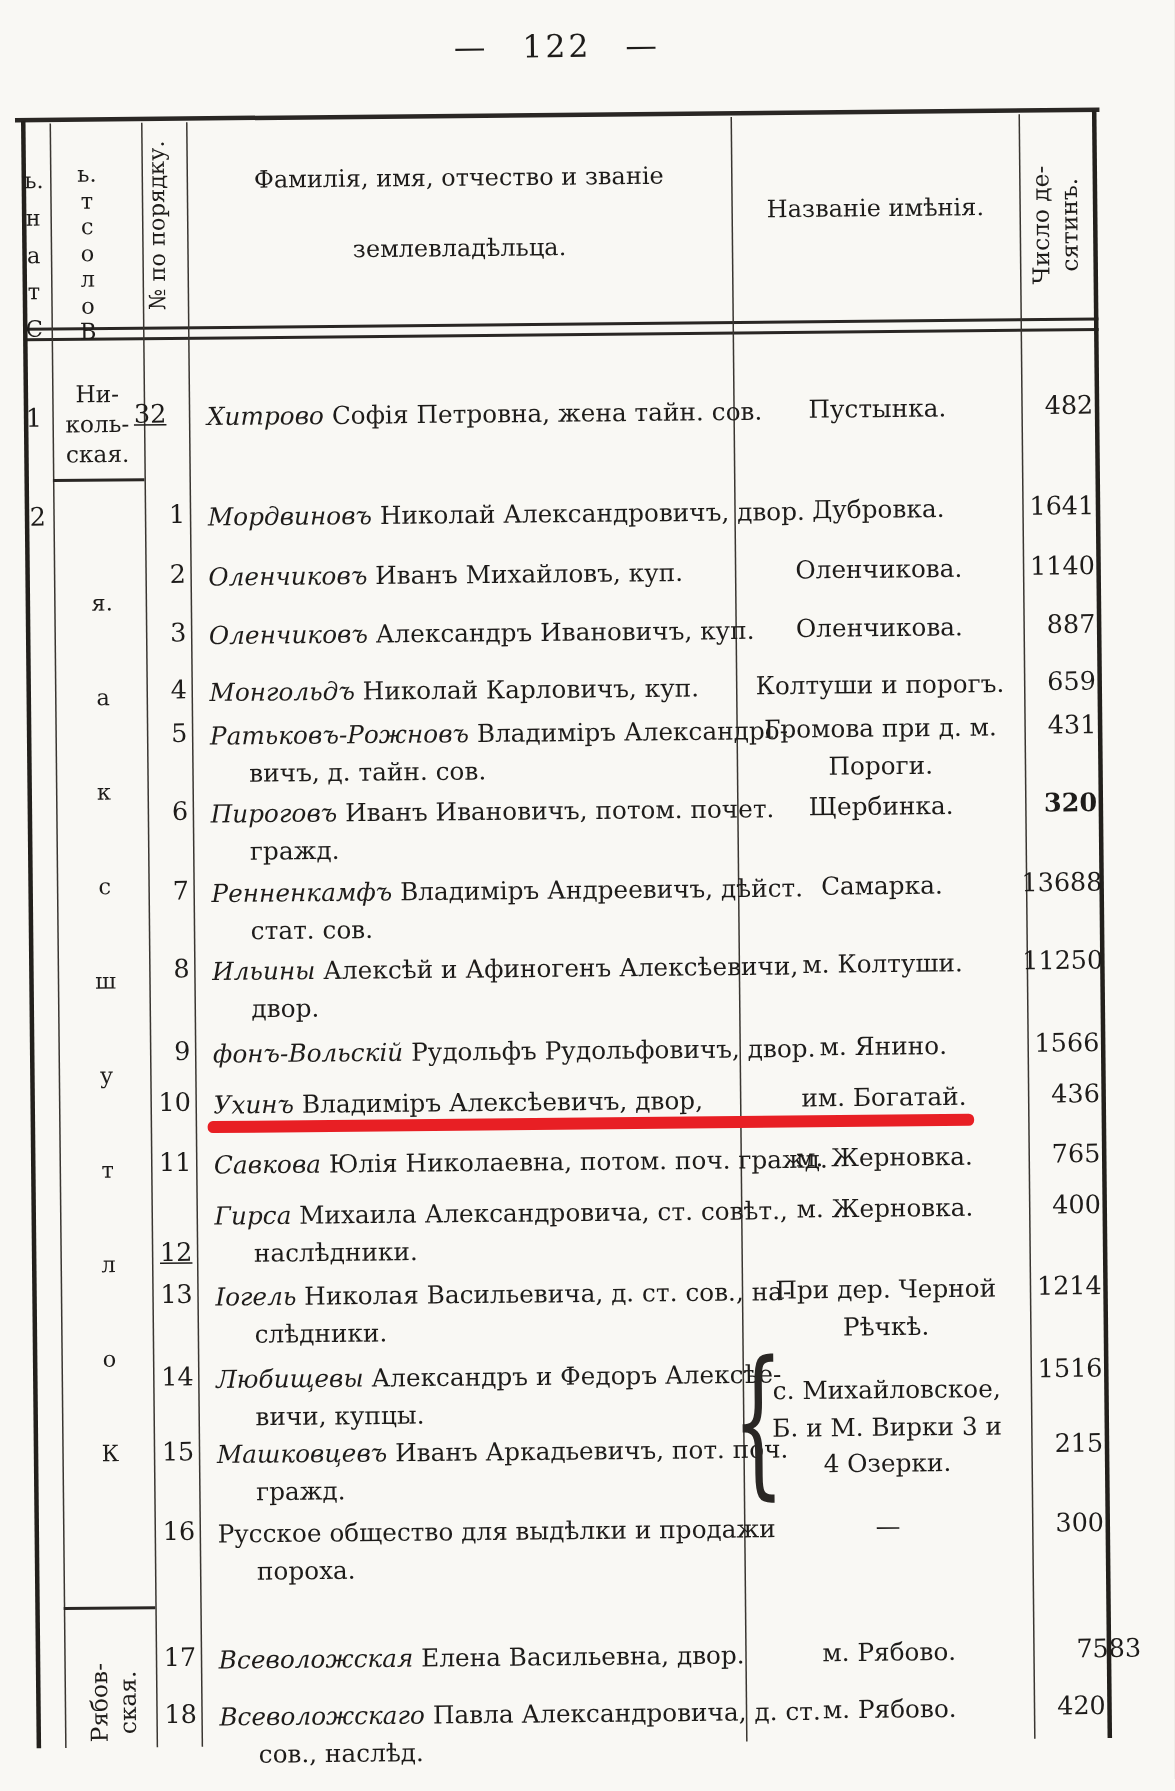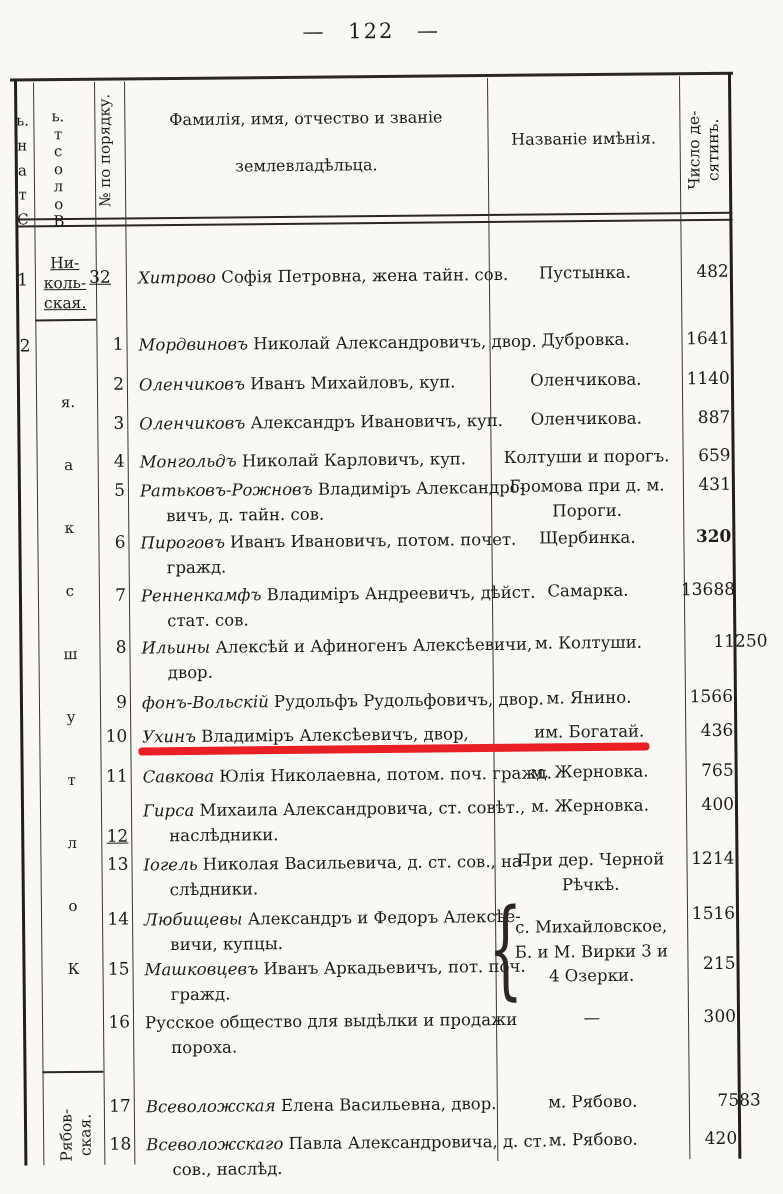--- a/index.html
+++ b/index.html
@@ -13,21 +13,21 @@
   .abs{position:absolute;}
   .page-number{font-size:21px;letter-spacing:2px;word-spacing:14px;white-space:nowrap;}
   .rule{background:#2a2724;}
   .vline{background:#3a3631;width:1.4px;}
   .vline.thick{width:3.2px;background:#23201c;}
   .hdr{font-size:16px;white-space:nowrap;}
   .hdr-center{text-align:center;}
   .vstack{display:flex;flex-direction:column;justify-content:space-between;align-items:center;font-size:15px;line-height:15px;}
   .rot{display:flex;align-items:center;justify-content:center;}
   .rot > div{transform:rotate(-90deg);white-space:nowrap;text-align:center;font-size:15.5px;line-height:19px;}
-  .volost-h{font-size:15.5px;line-height:20px;text-align:center;text-decoration:underline;}
+  .volost-h{font-size:15.5px;line-height:20px;text-align:center;}
   .cell-num{font-size:17px;text-align:right;white-space:nowrap;}
   .cell-name{font-size:16.5px;white-space:nowrap;}
   .cell-name .ln{line-height:25px;height:25px;}
   .cell-name .ln.cont{padding-left:26px;}
   .cell-name .surname{font-style:italic;}
   .cell-estate{font-size:16.5px;text-align:center;}
   .cell-estate .ln{line-height:24.5px;}
   .cell-value{font-size:17px;text-align:right;white-space:nowrap;}
   .underline-red{height:7.5px;border-radius:3.5px;}
   .brace{font-size:98px;line-height:102px;transform:scale(0.55,1.1);transform-origin:left top;color:#2a2724;font-weight:400;}
@@ -182,21 +182,21 @@
         </div>
         <div class="abs cell-value" style="left:681px;top:582px;width:51px;">13688</div>
         <div class="abs cell-num" style="left:84px;top:634px;width:42px;">8</div>
         <div class="abs cell-name" style="left:141px;top:633px;">
           <div class="ln"><span class="surname">Ильины</span> Алексѣй и Афиногенъ Алексѣевичи,</div>
           <div class="ln cont">двор.</div>
         </div>
         <div class="abs cell-estate" style="left:494px;top:633px;width:188px;">
           <div class="ln">м. Колтуши.</div>
         </div>
-        <div class="abs cell-value" style="left:681px;top:634px;width:51px;margin-left:32px;">11250</div>
+        <div class="abs cell-value" style="left:681px;top:634px;width:51px;">11250</div>
         <div class="abs cell-num" style="left:84px;top:689px;width:42px;">9</div>
         <div class="abs cell-name" style="left:141px;top:688px;">
           <div class="ln"><span class="surname">фонъ-Вольскій</span> Рудольфъ Рудольфовичъ, двор.</div>
         </div>
         <div class="abs cell-estate" style="left:494px;top:688px;width:188px;">
           <div class="ln">м. Янино.</div>
         </div>
         <div class="abs cell-value" style="left:681px;top:689px;width:51px;">1566</div>
         <div class="abs cell-num" style="left:84px;top:723px;width:42px;">10</div>
         <div class="abs cell-name" style="left:141px;top:722px;">

